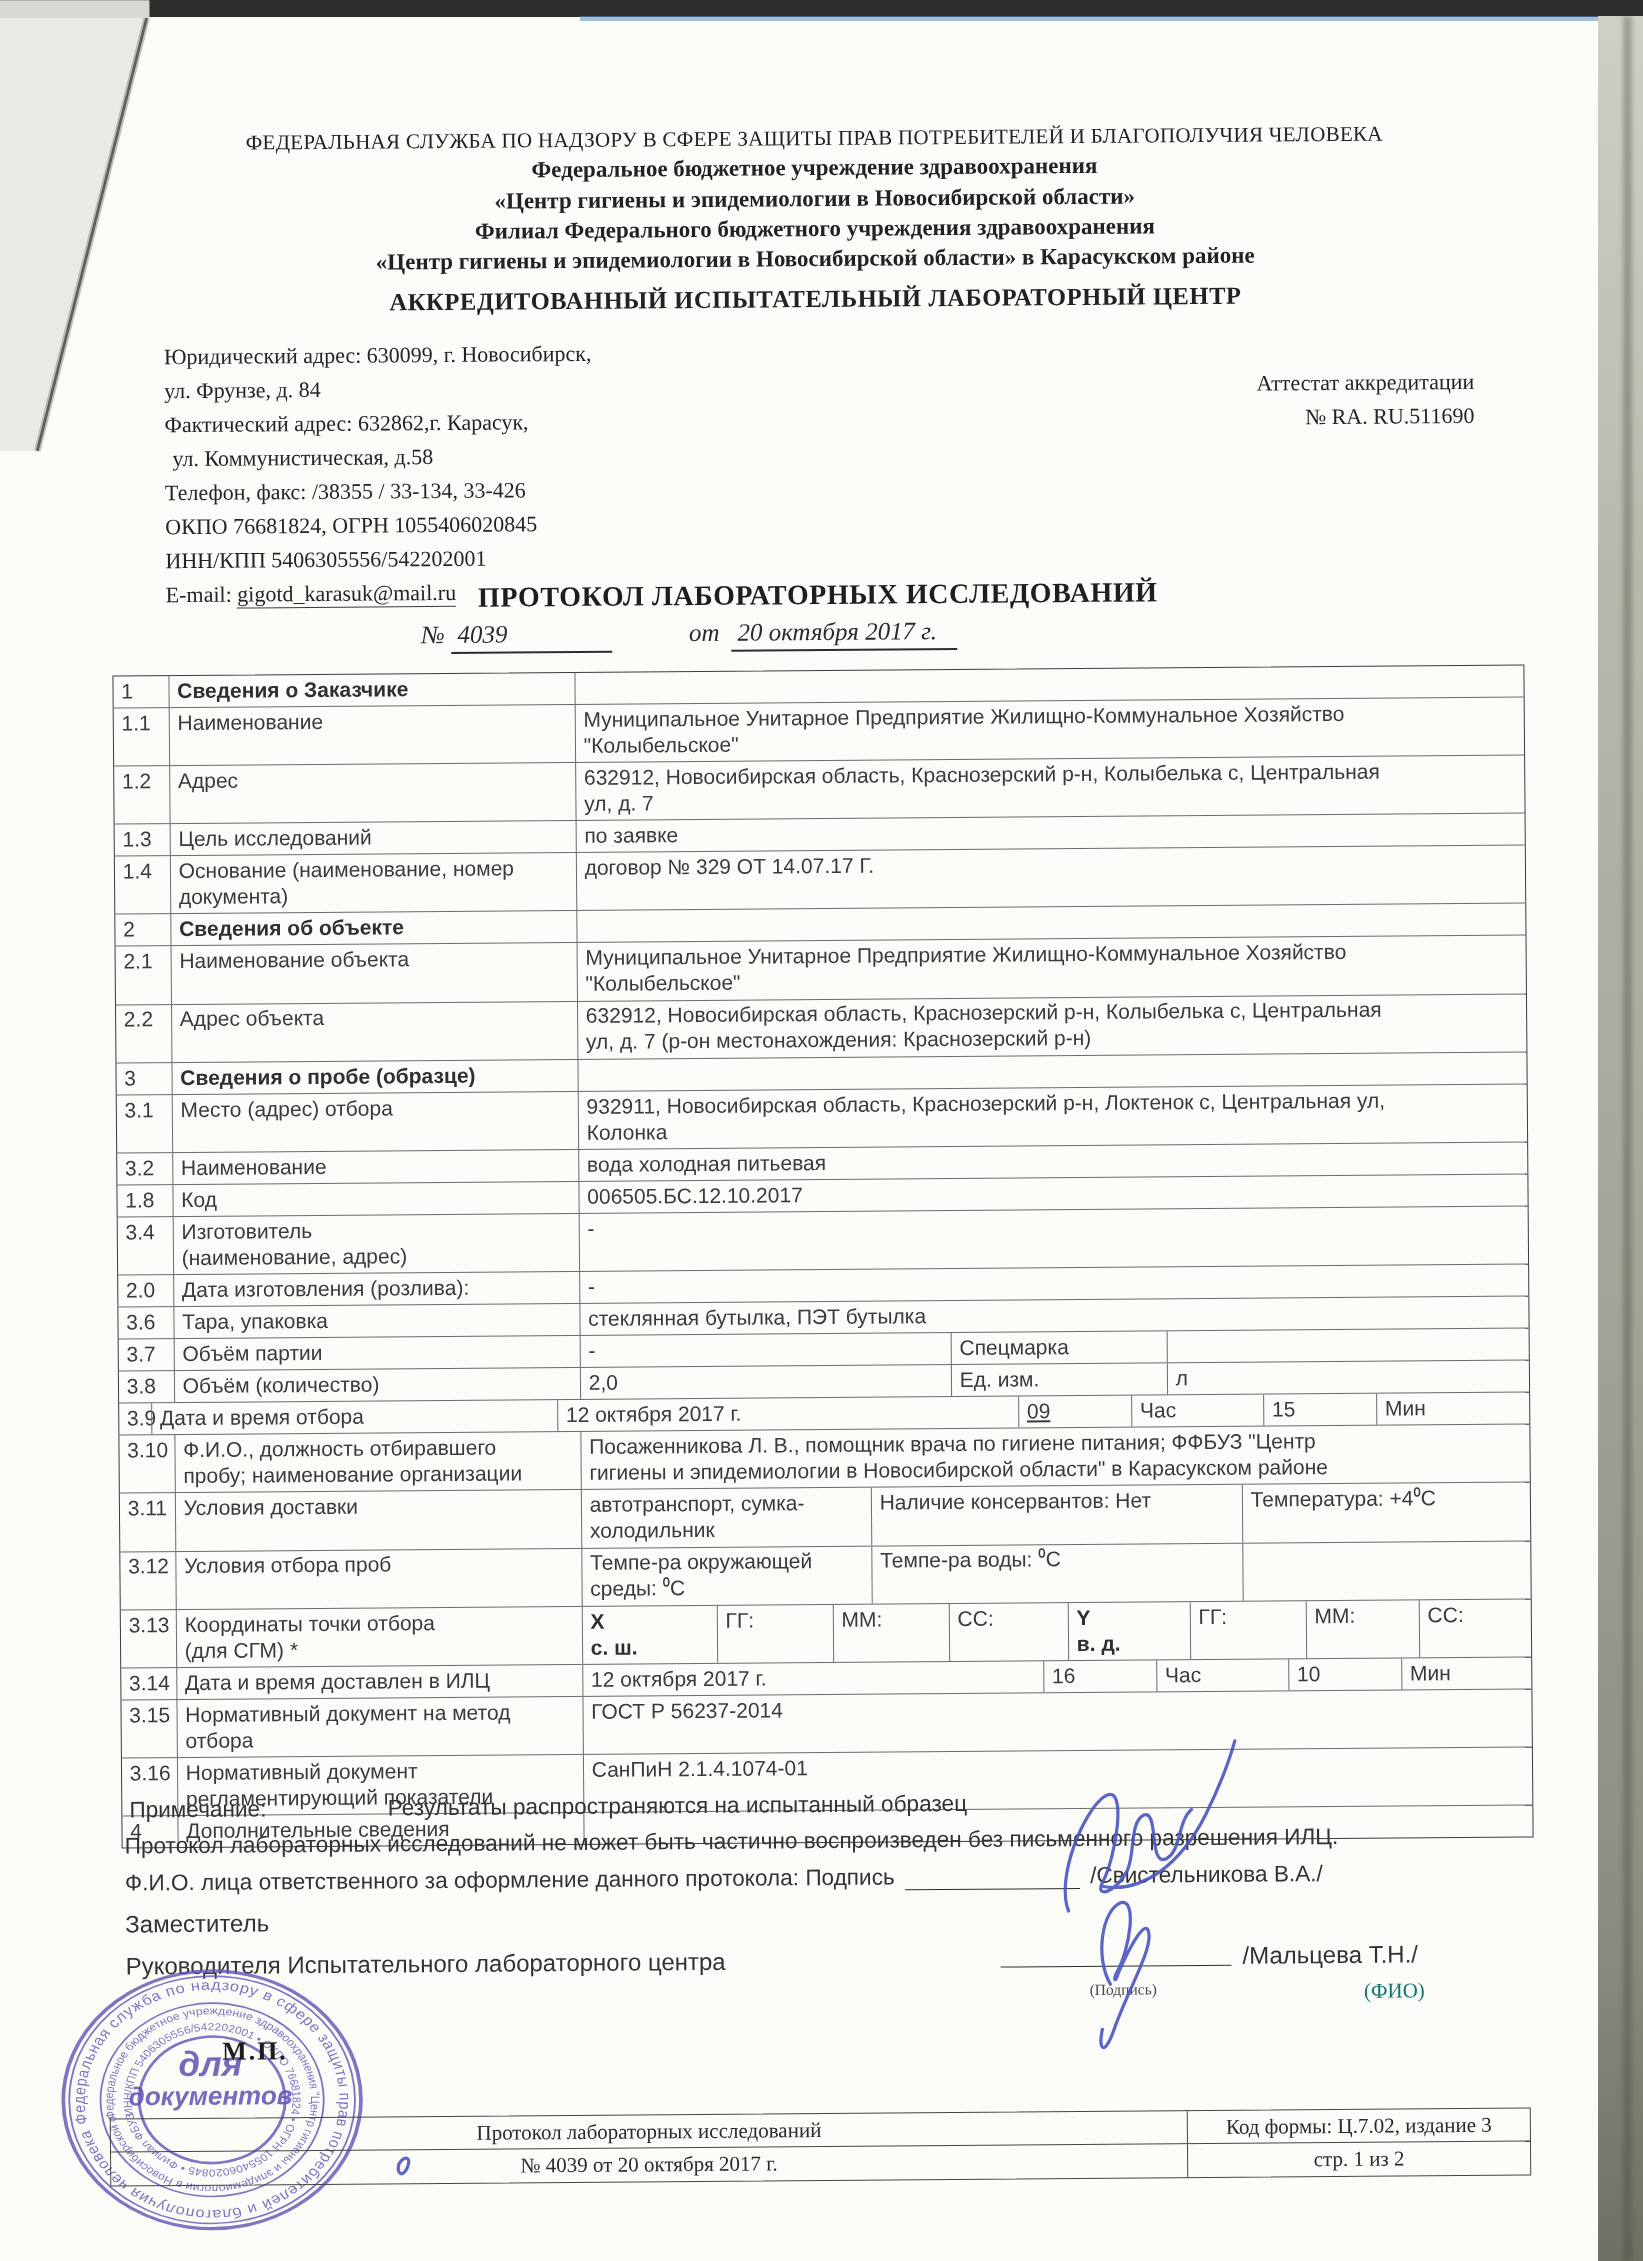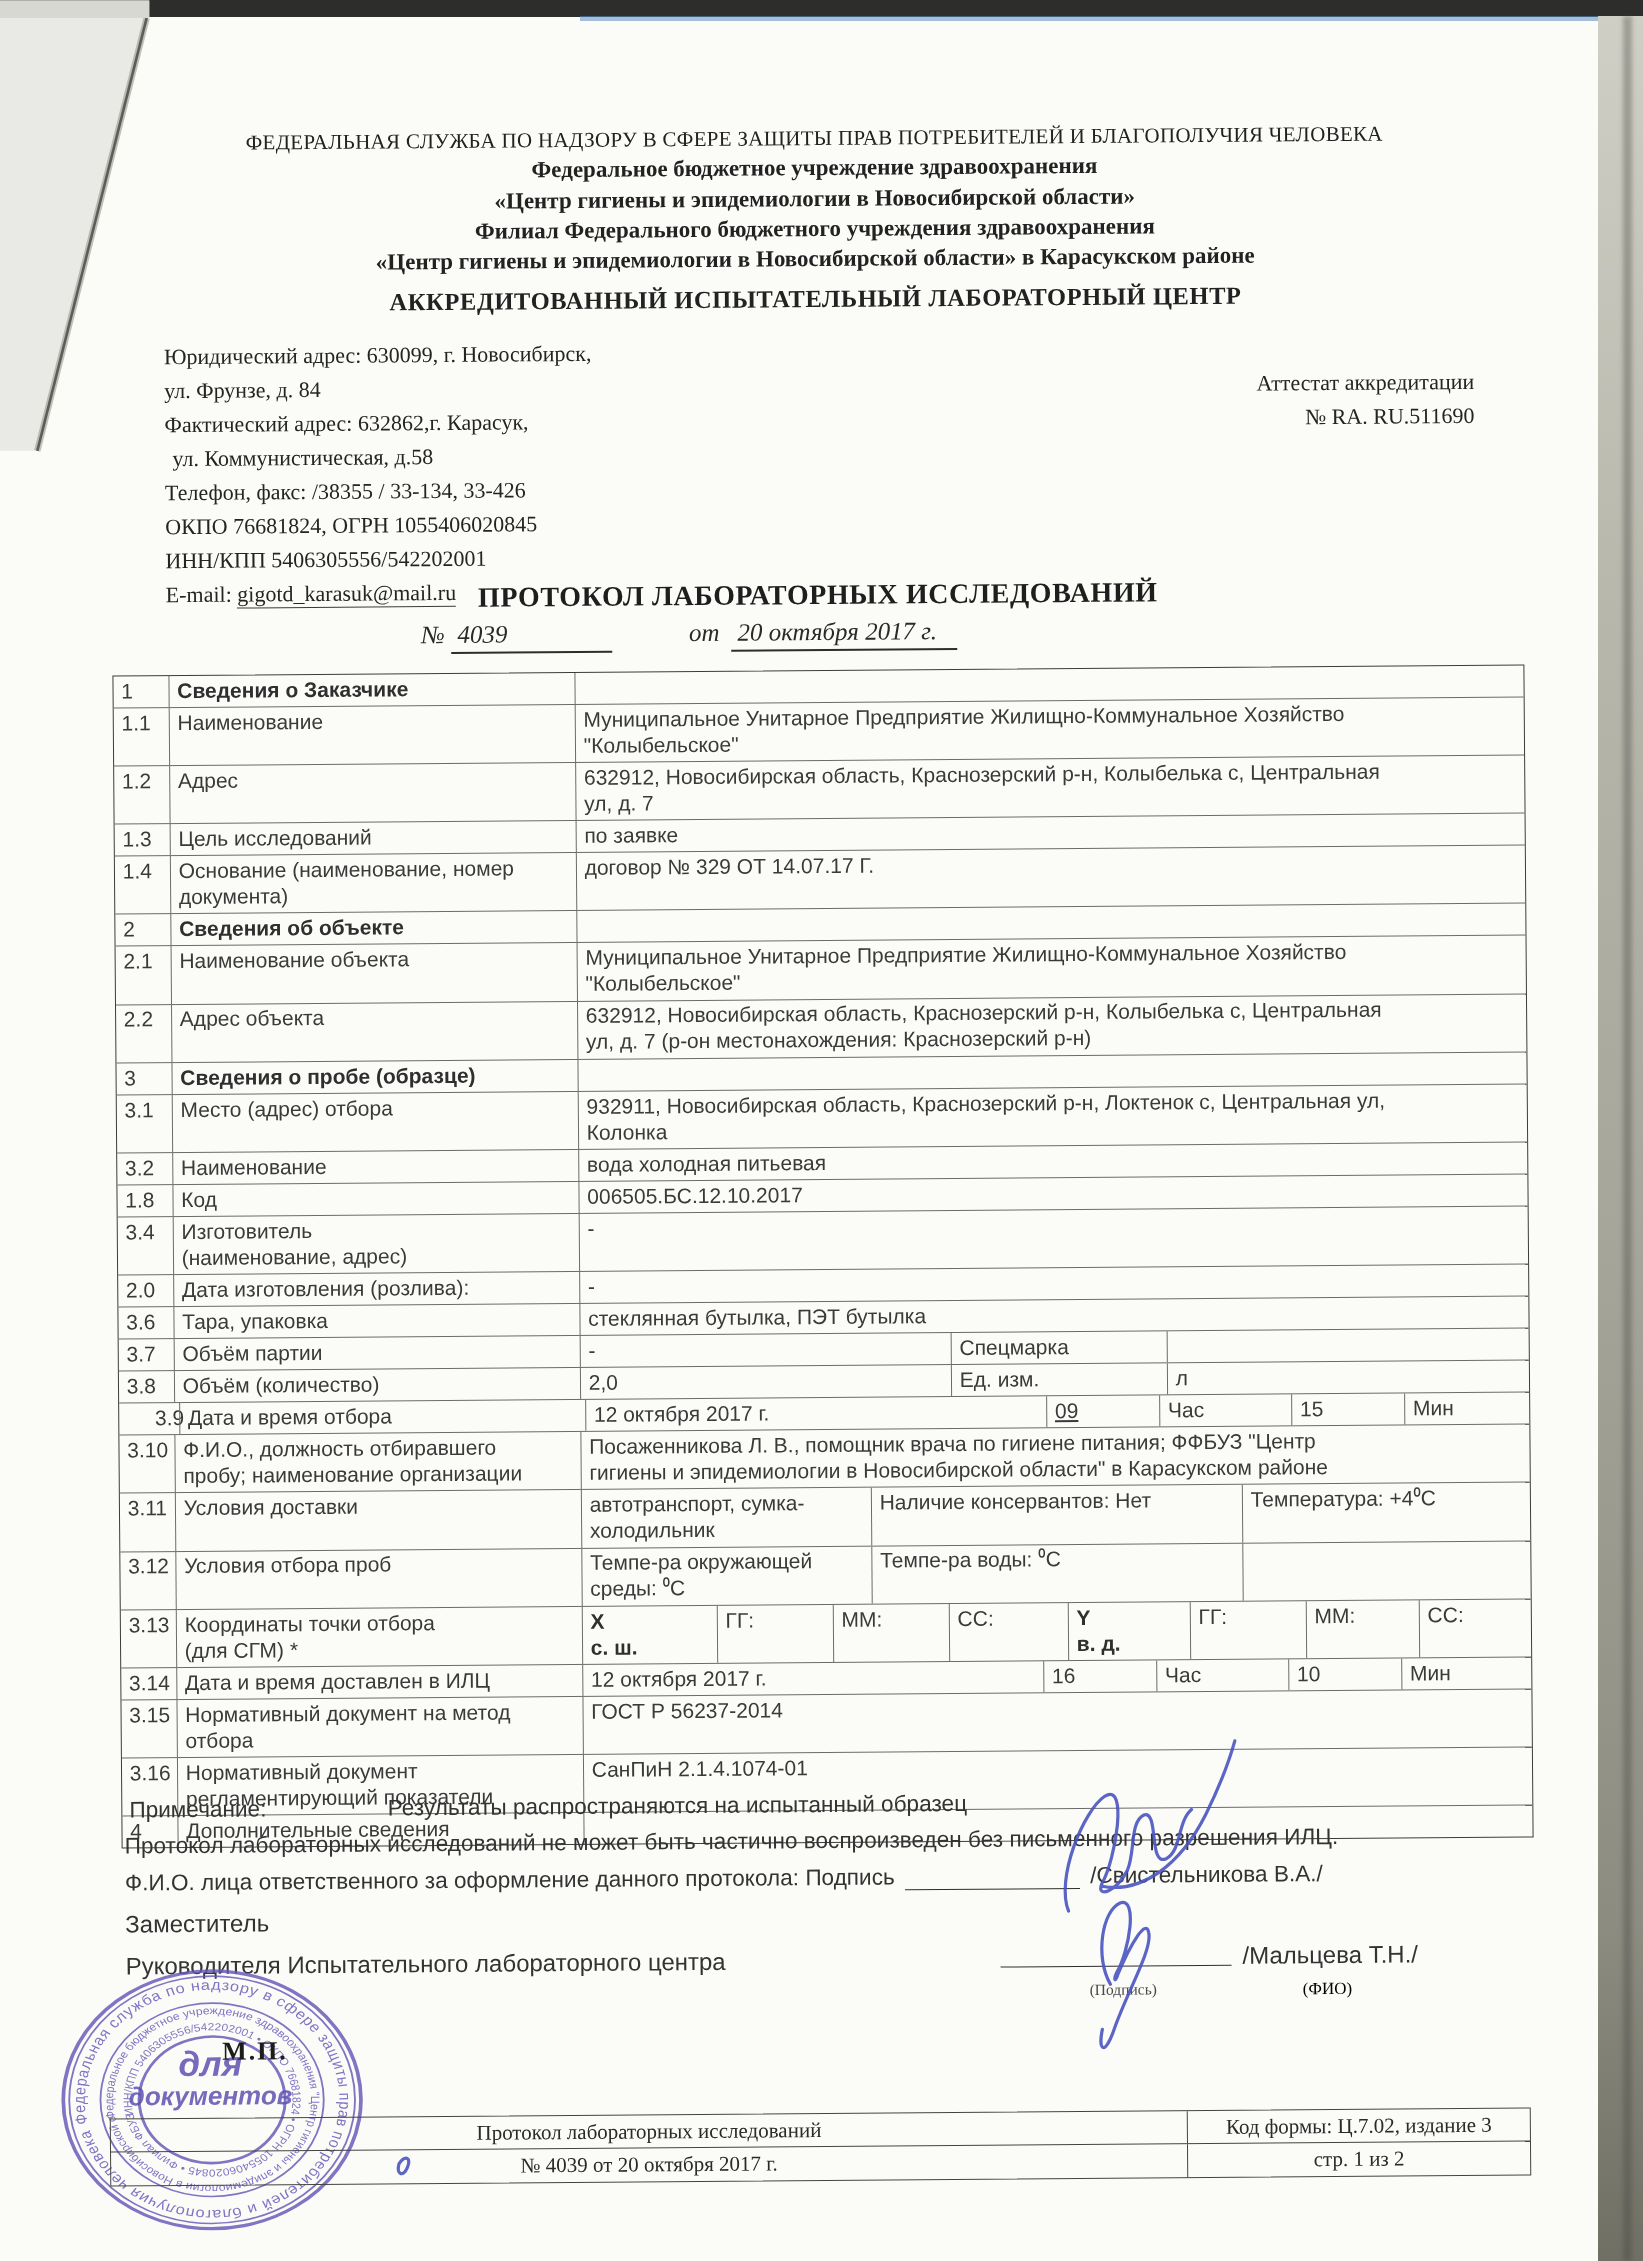--- a/index.html
+++ b/index.html
@@ -55,21 +55,21 @@
   #note1{left:124px;top:1792px;}
   #note1 span.txt{margin-left:115px;}
   #note2{left:119px;top:1828px;}
   #note3{left:119px;top:1865px;}
   .blank-line{display:inline-block;border-bottom:1.9px solid #2e2e2e;height:22px;vertical-align:bottom;}
   #deputy1{left:119px;top:1905px;font-size:24px;}
   #deputy2{left:119px;top:1947px;font-size:24px;}
   #sig-line2{position:absolute;left:994px;top:1942px;width:231px;border-bottom:1.9px solid #2e2e2e;height:26px;}
   #head-name{position:absolute;left:1236px;top:1945px;font-size:24px;color:#333;}
   #cap-sign{position:absolute;left:1049px;top:1983px;width:135px;text-align:center;font-size:15.5px;color:#4a4a4a;}
-  #cap-fio{position:absolute;left:1296px;top:1983px;width:122px;text-align:left;font-size:17px;color:#000000;}
+  #cap-fio{position:absolute;left:1296px;top:1983px;width:122px;text-align:right;font-size:21px;color:#0f766e;}
 
   
   #footer-table{position:absolute;left:102px;top:2113px;width:1421px;
       border:1.9px solid #44443f;box-sizing:border-box;font-family:"Liberation Serif",serif;
       font-size:21px;color:#2a2a2a;}
   .frow{display:flex;}
   .frow + .frow{border-top:1.9px solid #44443f;}
   .fcell{box-sizing:border-box;padding:2.6px 6.4px 3.9px 6.4px;text-align:center;line-height:26px;}
   .fcell.left{width:1076px;}
   .fcell.right{flex:1;border-left:1.9px solid #44443f;}
@@ -217,21 +217,21 @@
           <div class="tcell" style="flex: 1 1 0%;"></div>
         </div>
         <div class="trow kind-spec">
           <div class="tcell" style="width: 55px;">3.8</div>
           <div class="tcell" style="width: 406px;">Объём (количество)</div>
           <div class="tcell" style="width: 371px;">2,0</div>
           <div class="tcell" style="width: 216px;">Ед. изм.</div>
           <div class="tcell" style="flex: 1 1 0%;">л</div>
         </div>
         <div class="trow kind-time">
-          <div class="tcell" style="width: 32px; margin-left: 28px;">3.9</div>
+          <div class="tcell" style="width: 32px;">3.9</div>
           <div class="tcell" style="width: 406px;">Дата и время отбора</div>
           <div class="tcell" style="width: 461px;">12 октября 2017 г.</div>
           <div class="tcell" style="width: 113px; text-decoration: underline;">09</div>
           <div class="tcell" style="width: 132px;">Час</div>
           <div class="tcell" style="width: 113px;">15</div>
           <div class="tcell" style="flex: 1 1 0%;">Мин</div>
         </div>
         <div class="trow kind-simple">
           <div class="tcell" style="width: 55px;">3.10</div>
           <div class="tcell" style="width: 406px;">Ф.И.О., должность отбиравшего

